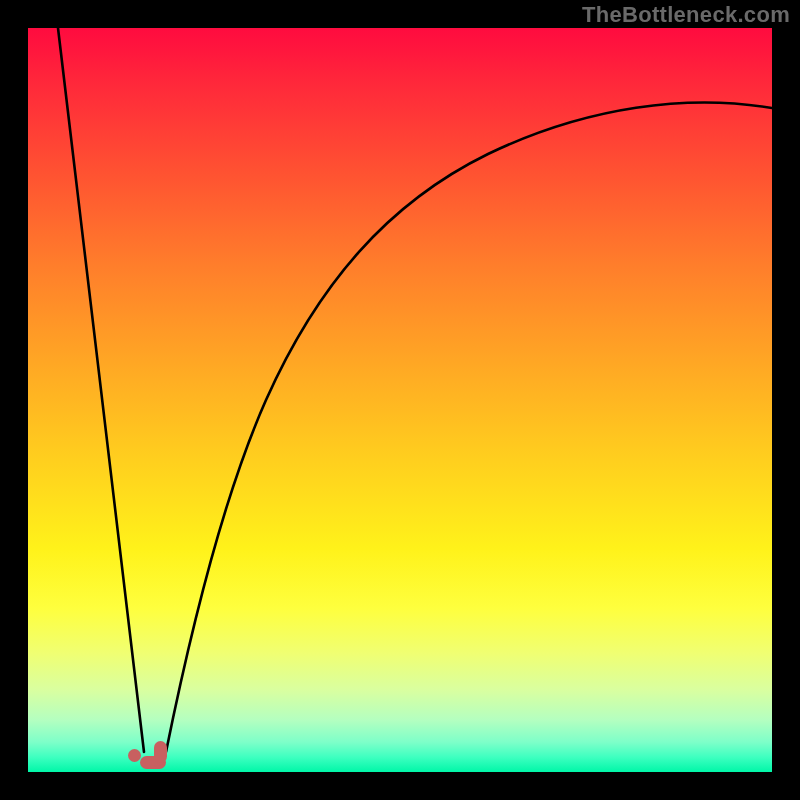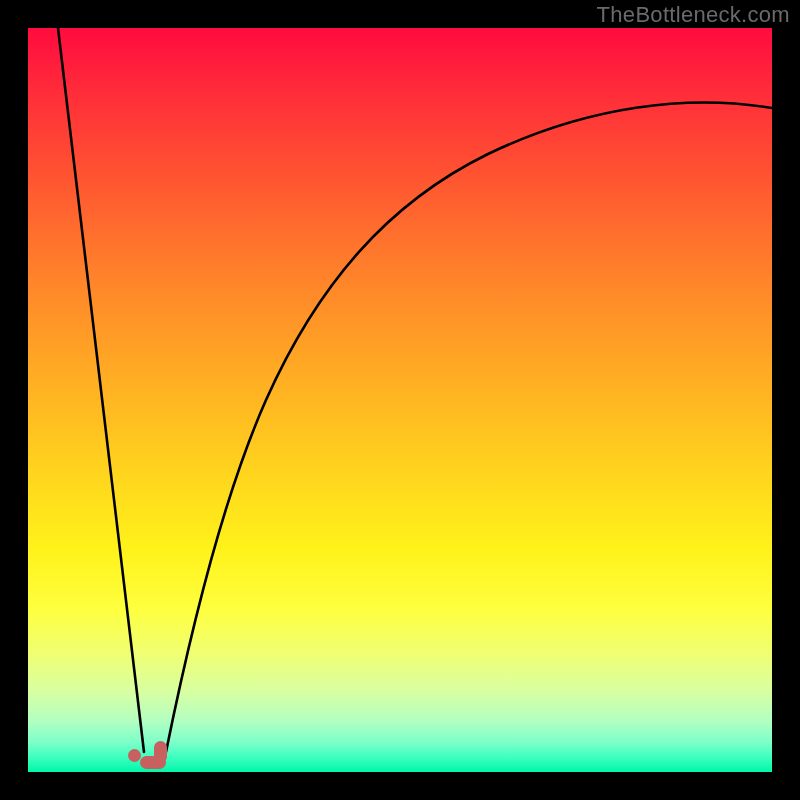--- a/index.html
+++ b/index.html
@@ -59,21 +59,21 @@
     background: #c86060;
     border-radius: 10px;
   }
   .watermark {
     position: absolute;
     top: 2px;
     right: 10px;
     color: #6a6a6a;
     font-size: 22px;
     letter-spacing: 0.3px;
-    font-weight: 400;
+    font-weight: 700;
     user-select: none;
   }
 </style>
 </head>
 <body>
 
 <div class="frame">
 
   <div class="watermark">TheBottleneck.com</div>
 

